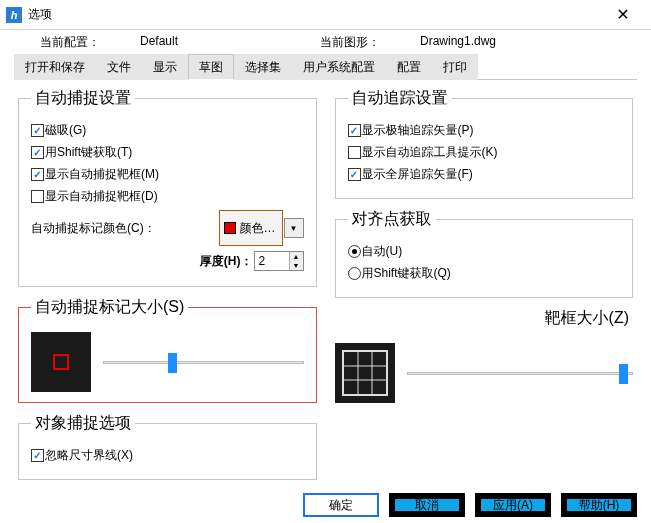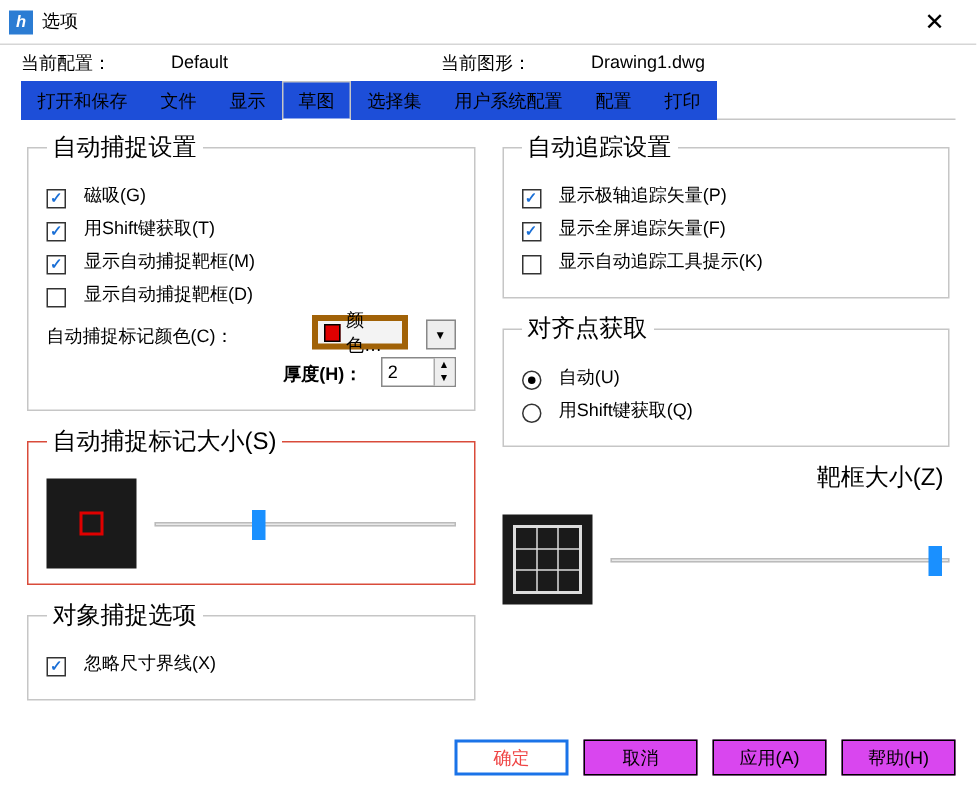--- a/index.html
+++ b/index.html
@@ -36,35 +36,36 @@
   .titlebar .title { flex: 0 0 auto; }
   .titlebar .spacer { flex: 1 1 auto; }
   .titlebar .close {
     width: 40px; height: 30px;
     display: flex; align-items: center; justify-content: center;
     font-size: 16px; font-weight: 300;
   }
   .inforow {
     display: flex;
     padding: 4px 14px 2px 14px;
+    margin-left: 26px;
   }
   .inforow .label { margin-right: 40px; }
   .inforow .val1 { min-width: 170px; }
   .tabs {
     display: flex;
     margin: 0 14px;
     border-bottom: 1px solid #c6c6c6;
   }
   .tab {
     padding: 4px 10px 3px 10px;
     border: 1px solid transparent;
     border-bottom: none;
     position: relative;
     top: 1px;
-    background: #1d4ed8;
+    background: #e5e5e5;
   }
   .tab.active {
     border-color: #c6c6c6;
     border-bottom: 1px solid #fff;
   }
   .content {
     display: flex;
     padding: 8px 18px 4px 18px;
     gap: 18px;
   }
@@ -75,23 +76,23 @@
     padding: 8px 12px 10px 12px;
     position: relative;
   }
   fieldset.redbox { border: 1px solid #d94b3a; }
   legend {
     padding: 0 4px;
     font-size: 16px;
   }
   .row {
     display: flex;
-    align-items: flex-end;
+    align-items: center;
     margin: 5px 0;
-    gap: 12px;
+    gap: 1px;
   }
   .cb, .rb {
     width: 13px; height: 13px;
     border: 1px solid #333;
     display: inline-flex;
     align-items: center;
     justify-content: center;
     font-size: 10px;
     line-height: 1;
   }
@@ -102,22 +103,22 @@
   }
   .rb { border-radius: 50%; }
   .rb.checked::after {
     content: "";
     width: 5px; height: 5px;
     background: #000;
     border-radius: 50%;
     display: block;
   }
   .color-btn {
-    width: 64px; height: 23px;
-    border: 4px solid #a16207;
+    width: 64px; height: 36px;
+    border: 1px solid #a16207;
     background: #f3f3f3;
     display: inline-flex;
     align-items: center;
     padding: 0 4px;
     gap: 4px;
   }
   .swatch {
     width: 12px; height: 12px;
     background: #e00000;
     border: 1px solid #000;
@@ -177,26 +178,26 @@
   .footer {
     position: absolute;
     bottom: 6px;
     right: 14px;
     display: flex;
     gap: 10px;
   }
   .btn {
     min-width: 76px;
     height: 24px;
-    border: 1px solid #000000;
-    background: #d946ef;
+    border: 6px solid #000000;
+    background: #0ea5e9;
     display:flex; align-items:center; justify-content:center;
     padding: 0 10px;
   }
-  .btn.primary { border: 2px solid #1a73e8; color:#ef4444; background:#fff; }
+  .btn.primary { border: 2px solid #1a73e8; color:#000000; background:#fff; }
   .lbl-right { text-align: right; font-weight: bold; }
 </style>
 </head>
 <body>
 
 <div class="titlebar">
   <span class="app-icon">h</span>
   <span class="title">选项</span>
   <span class="spacer"></span>
   <div class="close">
@@ -291,26 +292,26 @@
 
   <div class="col">
 
     <fieldset>
       <legend>自动追踪设置</legend>
       <div class="row">
         <span class="cb checked"></span>
         <span>显示极轴追踪矢量(P)</span>
       </div>
       <div class="row">
-        <span class="cb checked"></span>
-        <span>显示全屏追踪矢量(F)</span>
-      </div>
-      <div class="row">
         <span class="cb"></span>
         <span>显示自动追踪工具提示(K)</span>
+      </div>
+      <div class="row">
+        <span class="cb checked"></span>
+        <span>显示全屏追踪矢量(F)</span>
       </div>
     </fieldset>
 
     <fieldset>
       <legend>对齐点获取</legend>
       <div class="row">
         <span class="rb checked"></span>
         <span>自动(U)</span>
       </div>
       <div class="row">

